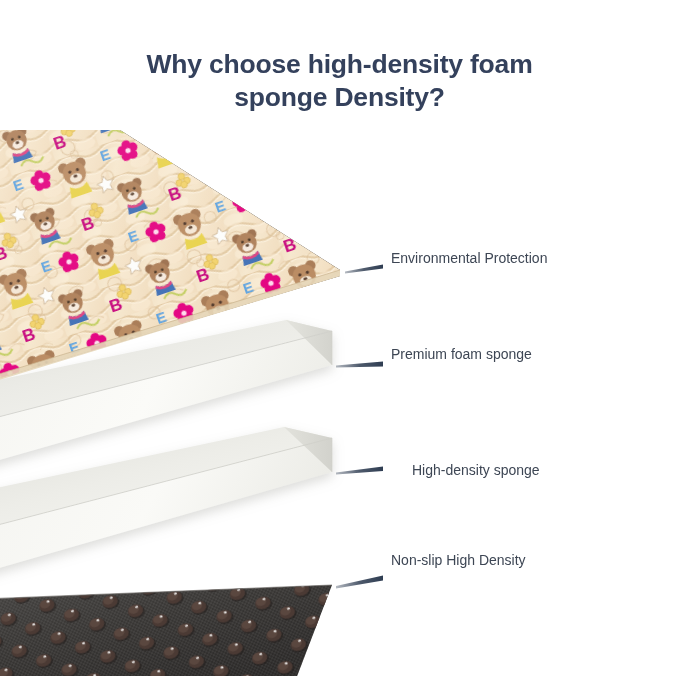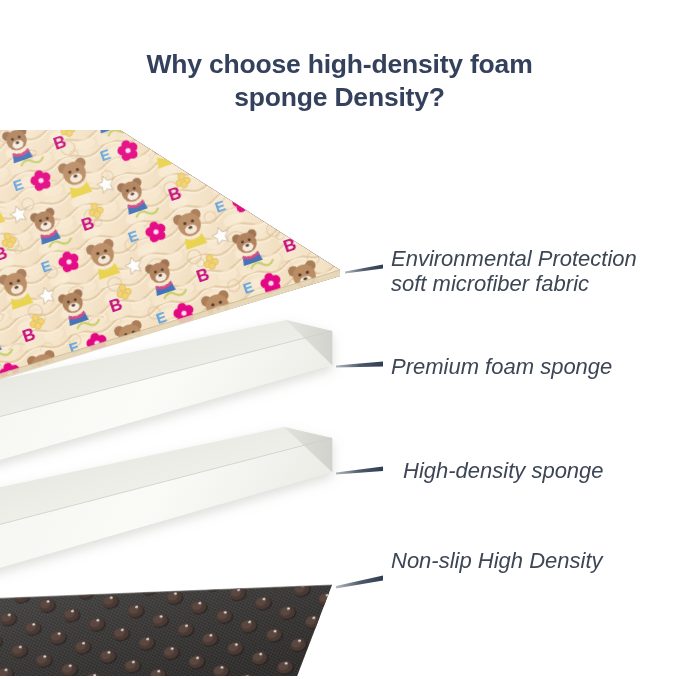--- a/index.html
+++ b/index.html
@@ -52,32 +52,31 @@
   .stack svg {
     display: block;
     width: 679px;
     height: 679px;
   }
 
   
   .callout {
     position: absolute;
     font-family: "Liberation Sans", sans-serif;
-    font-size: 22px;
+    font-size: 14px;
     line-height: 25px;
     color: #3d4654;
     white-space: nowrap;
-    font-style: italic;
   }
   .callout .cl {
     display: block;
   }
   #callout-fabric   { left: 391px; top: 246px; }
-  #callout-premium  { left: 391px; top: 354px; }
-  #callout-density  { left: 403px; top: 458px; }
+  #callout-premium  { left: 391px; top: 342px; }
+  #callout-density  { left: 412px; top: 458px; }
   #callout-nonslip  { left: 391px; top: 548px; }
 </style>
 </head>
 <body>
 
 <div id="infographic">
 
   <div class="title-block">
     <div class="title-line">Why choose high-density foam</div>
     <div class="title-line">sponge Density?</div>
@@ -285,21 +284,20 @@
         <path d="M 345 271.5 L 383 264.5 L 383 268.5 L 345 273.5 Z" fill="url(#leadGrad)"></path>
         <path d="M 336 365.5 L 383 361.5 L 383 366.5 L 336 367.5 Z" fill="url(#leadGrad)"></path>
         <path d="M 336 472.5 L 383 466.5 L 383 471.0 L 336 474.5 Z" fill="url(#leadGrad)"></path>
         <path d="M 336 586.0 L 383 575.5 L 383 580.5 L 336 588.5 Z" fill="url(#leadGrad)"></path>
       </g>
     </svg>
   </div>
 
   <div class="callout" id="callout-fabric">
     <span class="cl">Environmental Protection</span>
-    <span class="cl">soft microfiber fabric</span>
   </div>
 
   <div class="callout" id="callout-premium">
     <span class="cl">Premium foam sponge</span>
   </div>
 
   <div class="callout" id="callout-density">
     <span class="cl">High-density sponge</span>
   </div>
 

